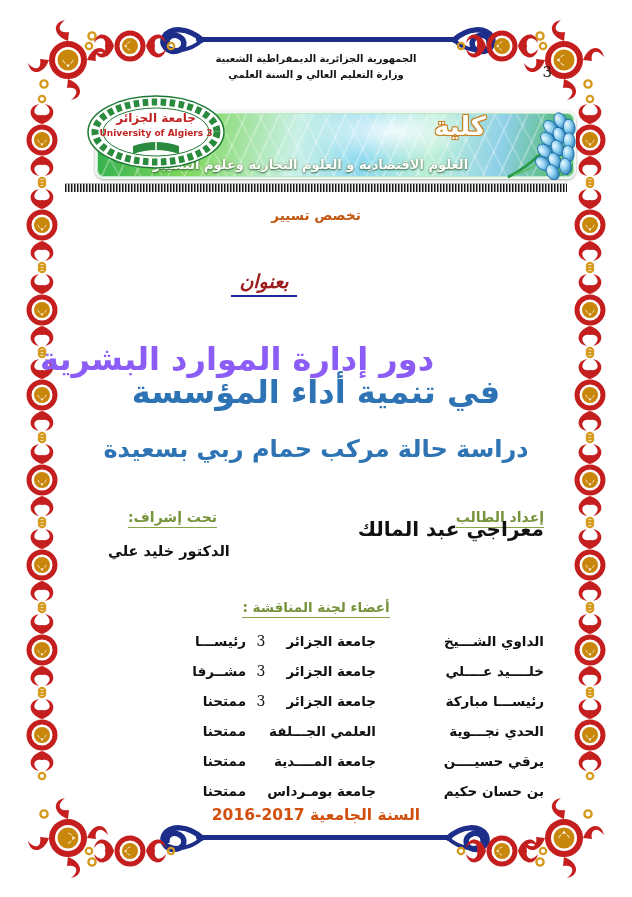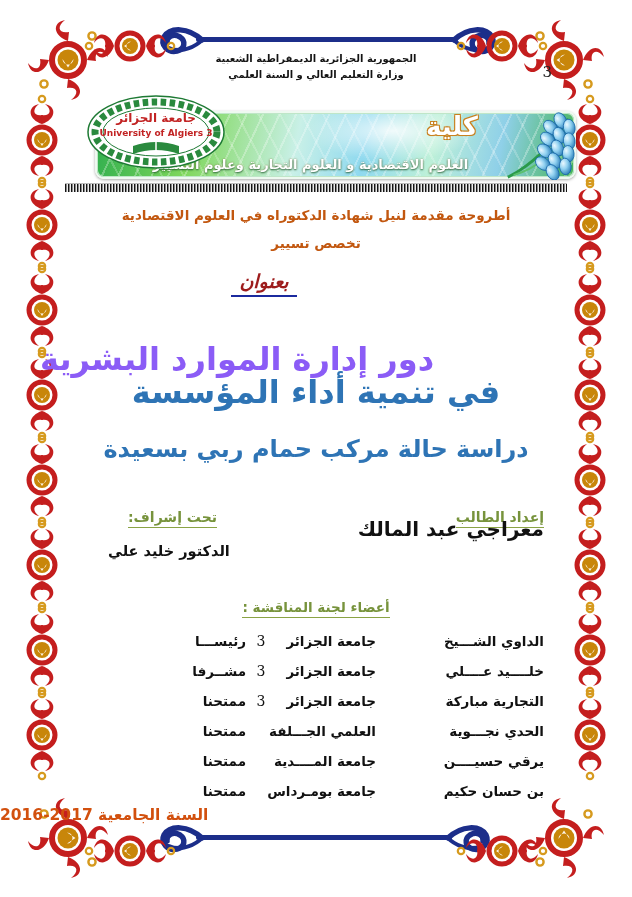--- a/index.html
+++ b/index.html
@@ -20,21 +20,21 @@
   
   .banner{position:absolute;left:95px;top:111px;width:477px;height:64px;
     border-radius:9px;border:2px solid #eef9f0;
     box-shadow:0 1px 3px rgba(0,0,0,.35), inset 0 0 0 1px #bfe6c8;
     background:
       radial-gradient(130px 46px at 62% 28%, rgba(255,255,255,.85), rgba(255,255,255,0) 65%),
       repeating-linear-gradient(115deg, rgba(255,255,255,.28) 0 2px, rgba(255,255,255,0) 2px 15px),
       repeating-linear-gradient(62deg, rgba(255,255,255,.20) 0 2px, rgba(255,255,255,0) 2px 19px),
       linear-gradient(100deg,#2fae4e 0%,#7fd75c 20%,#c9f0e7 42%,#8fd9ef 56%,#bdf0d8 70%,#8fd0e8 84%,#45b456 100%);
   }
-  .faculty-word{position:absolute;top:-2px;right:96px;color:#ffffff;
+  .faculty-word{position:absolute;top:-2px;right:88px;color:#ffffff;
     font-size:26px;font-weight:bold;
     text-shadow:0 0 2px #d08a26,1px 1px 0 #c77f1f,-1px 1px 0 #c77f1f,1px -1px 0 #c77f1f,-1px -1px 0 #c77f1f;margin-left:16px;}
   .faculty-name{position:absolute;bottom:5px;left:20px;right:70px;text-align:center;
     color:#ffffff;font-size:13px;font-weight:bold;
     text-shadow:0 1px 2px rgba(15,85,45,.85),0 0 2px rgba(160,110,30,.6);}
   .wheat{position:absolute;right:-4px;top:-3px;width:78px;height:70px;}
   .logo{position:absolute;left:86px;top:95px;width:140px;height:74px;z-index:3;}
 
   
   .separator{position:absolute;left:65px;top:183px;width:502px;height:8px;
@@ -69,21 +69,21 @@
   .committee-heading{display:inline-block;color:#77933c;font-weight:bold;font-size:13.5px;
     border-bottom:1.5px solid #8aa344;padding-bottom:2px;}
   .committee{position:absolute;top:626px;right:88px;width:424px;direction:rtl;}
   .crow{display:flex;align-items:center;height:30px;font-weight:bold;color:#111;font-size:13.5px;}
   .c-name{flex:none;width:168px;white-space:nowrap;}
   .c-univ{flex:none;width:100px;white-space:nowrap;}
   .c-num{flex:none;width:30px;text-align:center;font-family:"DejaVu Serif",serif;font-weight:normal;font-size:14px;}
   .c-role{flex:none;width:110px;white-space:nowrap;}
 
   
-  .year{position:absolute;top:806px;left:0;width:632px;text-align:left;
+  .year{position:absolute;top:806px;left:0;width:632px;text-align:center;
     color:#d2500e;font-weight:bold;font-size:15.5px;}
 </style>
 </head>
 <body>
 
 <div class="page">
 
   <svg class="frame" viewBox="0 0 632 897" aria-hidden="true">
     <defs>
       <g id="bu">
@@ -193,21 +193,20 @@
     <ellipse cx="70" cy="37" rx="53" ry="24" fill="none" stroke="#1e7a34" stroke-width="1"></ellipse>
     <text x="70" y="27" text-anchor="middle" font-size="12" font-weight="bold" fill="#c22424">جامعة الجزائر</text>
     <text x="70" y="41" text-anchor="middle" font-size="9" font-weight="bold" fill="#c22424">University of Algiers 3</text>
     <path d="M47,51 Q70,43 93,51 L93,59 Q70,51 47,59 Z" fill="#2a8a3e"></path>
     <line x1="70" y1="46" x2="70" y2="56" stroke="#ffffff" stroke-width="1.5"></line>
   </svg>
 
   <div class="separator"></div>
 
   <div class="statement">
-    <div>أطروحة مقدمة لنيل شهادة الدكتوراه في العلوم الاقتصادية</div>
     <div>تخصص تسيير</div>
   </div>
 
   <div class="entitled-wrap">
     <span class="entitled">بعنوان</span>
   </div>
 
   <div class="title-1">دور إدارة الموارد البشرية</div>
   <div class="title-2">في تنمية أداء المؤسسة</div>
   <div class="title-3">دراسة حالة مركب حمام ربي بسعيدة</div>
@@ -227,21 +226,21 @@
       <span class="c-num">3</span>
       <span class="c-role">رئيســـا</span>
     </div>
       <div class="crow">
       <span class="c-name">خلــــيد عــــلي</span>
       <span class="c-univ">جامعة الجزائر</span>
       <span class="c-num">3</span>
       <span class="c-role">مشــرفا</span>
     </div>
       <div class="crow">
-      <span class="c-name">التجارية مباركة</span>
+      <span class="c-name">رئيســـا مباركة</span>
       <span class="c-univ">جامعة الجزائر</span>
       <span class="c-num">3</span>
       <span class="c-role">ممتحنا</span>
     </div>
       <div class="crow">
       <span class="c-name">الحدي نجـــوية</span>
       <span class="c-univ">العلمي الجـــلفة</span>
       <span class="c-num"></span>
       <span class="c-role">ممتحنا</span>
     </div>

